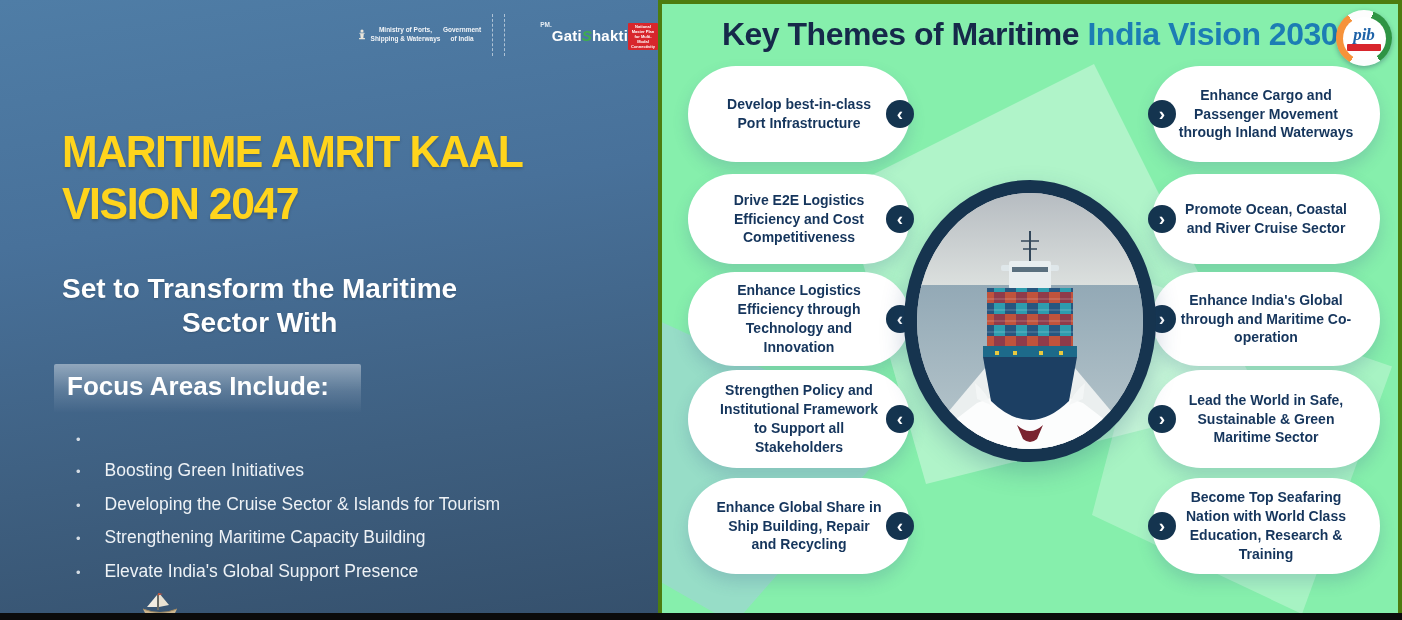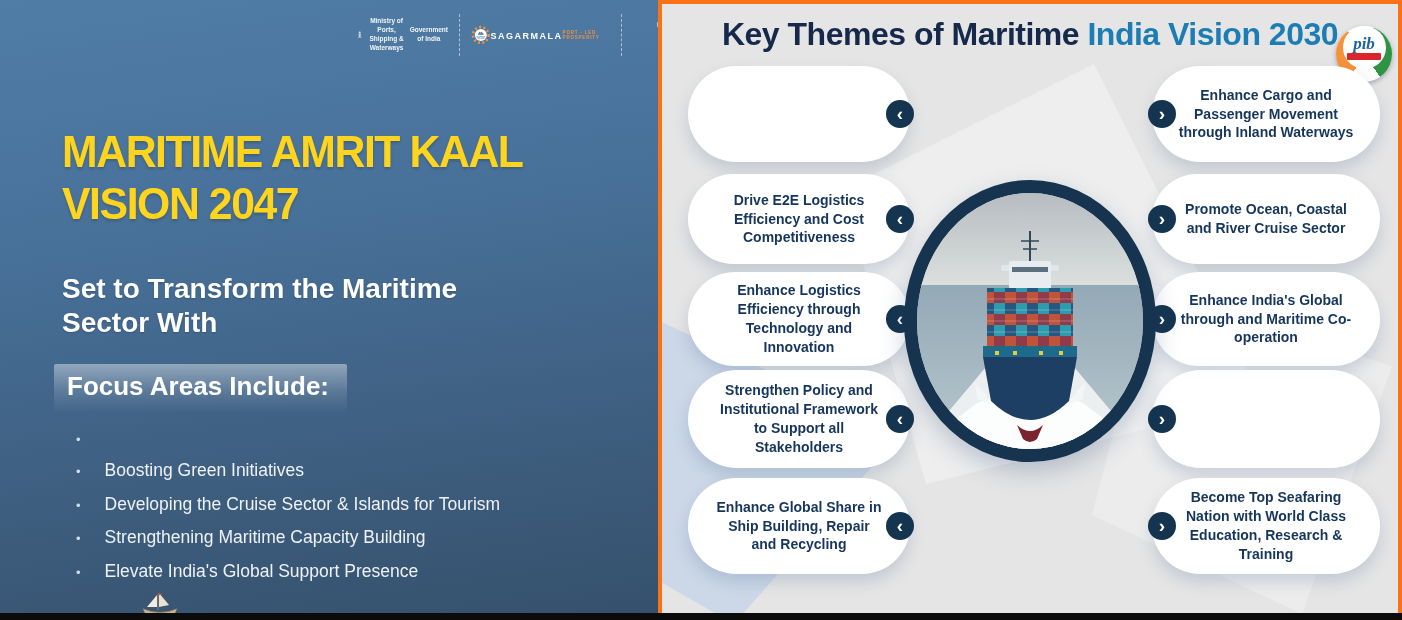--- a/index.html
+++ b/index.html
@@ -17,46 +17,46 @@
   .sagarmala-tag{color:#f6923a;font-size:4.5px;font-weight:700;letter-spacing:.8px;}
   .gs-pm{color:#e8eef4;font-size:6.5px;font-weight:700;align-self:flex-start;margin-left:24px;}
   .gs-main{color:#fff;font-size:15px;font-weight:800;letter-spacing:.2px;line-height:1;}
   .gs-s{color:#3fae4c;font-style:italic;}
   .gs-tag{background:#d8262c;color:#fff;font-size:4px;font-weight:700;line-height:1.25;
           padding:1px 3px;border-radius:1px;align-self:flex-end;margin-top:2px;max-width:62px;text-align:center;}
   .headline{position:absolute;left:62px;top:126px;color:var(--headline_yellow,#ffd41c);
     font-size:45px;font-weight:800;line-height:1.16;letter-spacing:-1.5px;
     transform:scaleX(.95);transform-origin:left top;text-shadow:0 2px 3px rgba(0,0,0,.18);}
   .subheadline{position:absolute;left:62px;top:272px;color:#fff;font-size:28px;font-weight:800;line-height:1.22;
-    text-shadow:0 1px 2px rgba(0,0,0,.2);}
-  .focus-box{position:absolute;left:54px;top:364px;padding:7px 18px 11px 13px;color:#fff;
+    text-shadow:0 1px 2px rgba(0,0,0,.2);text-align:center;}
+  .focus-box{position:absolute;left:54px;top:364px;padding:7px 32px 11px 13px;color:#fff;
     font-size:26px;font-weight:800;border-radius:2px;
     background:linear-gradient(180deg,rgba(255,255,255,.42),rgba(255,255,255,.14) 55%,rgba(255,255,255,0));}
   .focus-list{position:absolute;left:76px;top:432px;width:540px;list-style:none;margin:0;padding:0;}
   .focus-list li{display:flex;align-items:baseline;gap:24px;margin-bottom:12.5px;
     color:#eef2f6;font-size:17.5px;font-weight:500;line-height:1.2;}
   .focus-list .bullet{font-size:13px;opacity:.85;}
   .boat-icon{position:absolute;left:138px;top:592px;}
 
   
   .right-panel{position:absolute;left:658px;top:0;width:744px;height:620px;box-sizing:border-box;
-    border:4px solid #f97316;background:#e5e5e5;overflow:hidden;}
+    border:4px solid #4d7c0f;background:#86efac;overflow:hidden;}
   .poly{position:absolute;pointer-events:none;}
   .poly1{left:180px;top:60px;width:420px;height:420px;background:rgba(255,255,255,.35);
     clip-path:polygon(0 30%,60% 0,100% 80%,20% 100%);}
   .poly2{left:430px;top:280px;width:300px;height:330px;background:rgba(255,255,255,.28);
     clip-path:polygon(20% 0,100% 25%,70% 100%,0 70%);}
   .poly3{left:-40px;top:300px;width:280px;height:320px;background:rgba(173,200,232,.45);
     clip-path:polygon(0 0,100% 40%,40% 100%,0 80%);}
   .rp-title{position:absolute;left:0;top:12px;width:100%;text-align:center;
     font-size:32px;font-weight:800;letter-spacing:-.5px;color:var(--navy_dark,#16294a);}
   .rp-title .accent{color:var(--title_accent,#1c7db4);}
-  .pib{position:absolute;left:674px;top:22px;width:56px;height:56px;border-radius:50%;
+  .pib{position:absolute;left:674px;top:6px;width:56px;height:56px;border-radius:50%;
     background:conic-gradient(from 210deg,#f6923a 0 115deg,#fdfdfd 115deg 170deg,#2e9444 170deg 295deg,#fdfdfd 295deg 360deg);
-    display:flex;align-items:flex-start;justify-content:center;box-shadow:0 2px 5px rgba(30,50,90,.35);}
+    display:flex;align-items:center;justify-content:center;box-shadow:0 2px 5px rgba(30,50,90,.35);}
   .pib-inner{width:43px;height:43px;border-radius:50%;background:#fff;display:flex;flex-direction:column;
     align-items:center;justify-content:center;position:relative;}
   .pib-text{color:#1f63a8;font-size:17px;font-weight:800;font-style:italic;font-family:"Liberation Serif",serif;line-height:1;}
   .pib-band{width:34px;height:7px;background:#d8262c;border-radius:1px;margin-top:1px;}
   .pill-col{position:absolute;top:0;height:612px;}
   .col-left{left:26px;width:222px;}
   .col-right{left:490px;width:228px;}
   .pill{position:absolute;left:0;right:0;background:#fff;border-radius:60px;
     display:flex;align-items:center;justify-content:center;text-align:center;
     padding:8px 26px;box-sizing:border-box;color:var(--navy,#15355c);
@@ -92,33 +92,20 @@
             <circle cx="10" cy="3.4" r="2.6"></circle>
             <rect x="5.6" y="6.4" width="8.8" height="1.6" rx=".6"></rect>
         <path d="M7 8.4 L13 8.4 L12.2 15 L7.8 15 Z"></path>
             <rect x="5" y="15.2" width="10" height="1.8" rx=".5"></rect>
           </g>
       </svg>
       <div class="ministry-text">Ministry of Ports, Shipping &amp; Waterways</div>
       <div class="ministry-text">Government of India</div>
     </div>
     <div class="vdiv"></div>
-    <div class="gov-block">
-      <svg width="30" height="30" viewBox="0 0 30 30">
-        <circle cx="15" cy="15" r="12" fill="none" stroke="#f6923a" stroke-width="4" stroke-dasharray="3 3.7"></circle>
-        <circle cx="15" cy="15" r="9.2" fill="#fdfdfd"></circle>
-        <rect x="11" y="12.2" width="8" height="2.6" rx=".5" fill="#2c6ca8"></rect>
-        <rect x="12.2" y="10.4" width="2.2" height="1.6" fill="#2e9cae"></rect>
-        <rect x="15" y="10.4" width="2.2" height="1.6" fill="#c0533c"></rect>
-        <path d="M8.5 17.4 q3.2 2 6.5 0 q3.3 2 6.5 0" fill="none" stroke="#2c6ca8" stroke-width="1.1"></path>
-        <path d="M9.5 20 q2.8 1.7 5.5 0 q2.7 1.7 5.5 0" fill="none" stroke="#5ea7d8" stroke-width="1"></path>
-      </svg>
-      <div class="sagarmala-name">SAGARMALA</div>
-      <div class="sagarmala-tag">PORT - LED PROSPERITY</div>
-    </div>
     <div class="vdiv"></div>
     <div class="gov-block">
       <div class="gs-pm">PM.</div>
       <div class="gs-main"><span>Gati</span><span class="gs-s">S</span><span>hakti</span></div>
       <div class="gs-tag">National Master Plan for Multi-Modal Connectivity</div>
     </div>
   </div>
 
   <div class="headline">
     <div>MARITIME AMRIT KAAL</div>
@@ -179,20 +166,21 @@
   <div class="pib">
     <div class="pib-inner">
       <div class="pib-text">pib</div>
       <div class="pib-band"></div>
     </div>
   </div>
 
   <div class="pill-col col-left">
 
       <div class="pill">
+        <span>Develop best-in-class Port Infrastructure</span>
         <span class="chev">‹</span>
       </div>
 
       <div class="pill">
         <span>Drive E2E Logistics Efficiency and Cost Competitiveness</span>
         <span class="chev">‹</span>
       </div>
 
       <div class="pill">
         <span>Enhance Logistics Efficiency through Technology and Innovation</span>
@@ -221,20 +209,21 @@
         <span>Promote Ocean, Coastal and River Cruise Sector</span>
         <span class="chev">›</span>
       </div>
 
       <div class="pill">
         <span>Enhance India's Global through and Maritime Co-operation</span>
         <span class="chev">›</span>
       </div>
 
       <div class="pill">
+        <span>Lead the World in Safe, Sustainable &amp; Green Maritime Sector</span>
         <span class="chev">›</span>
       </div>
 
       <div class="pill">
         <span>Become Top Seafaring Nation with World Class Education, Research &amp; Training</span>
         <span class="chev">›</span>
       </div>
     </div>
 
   <div class="ship-oval">

